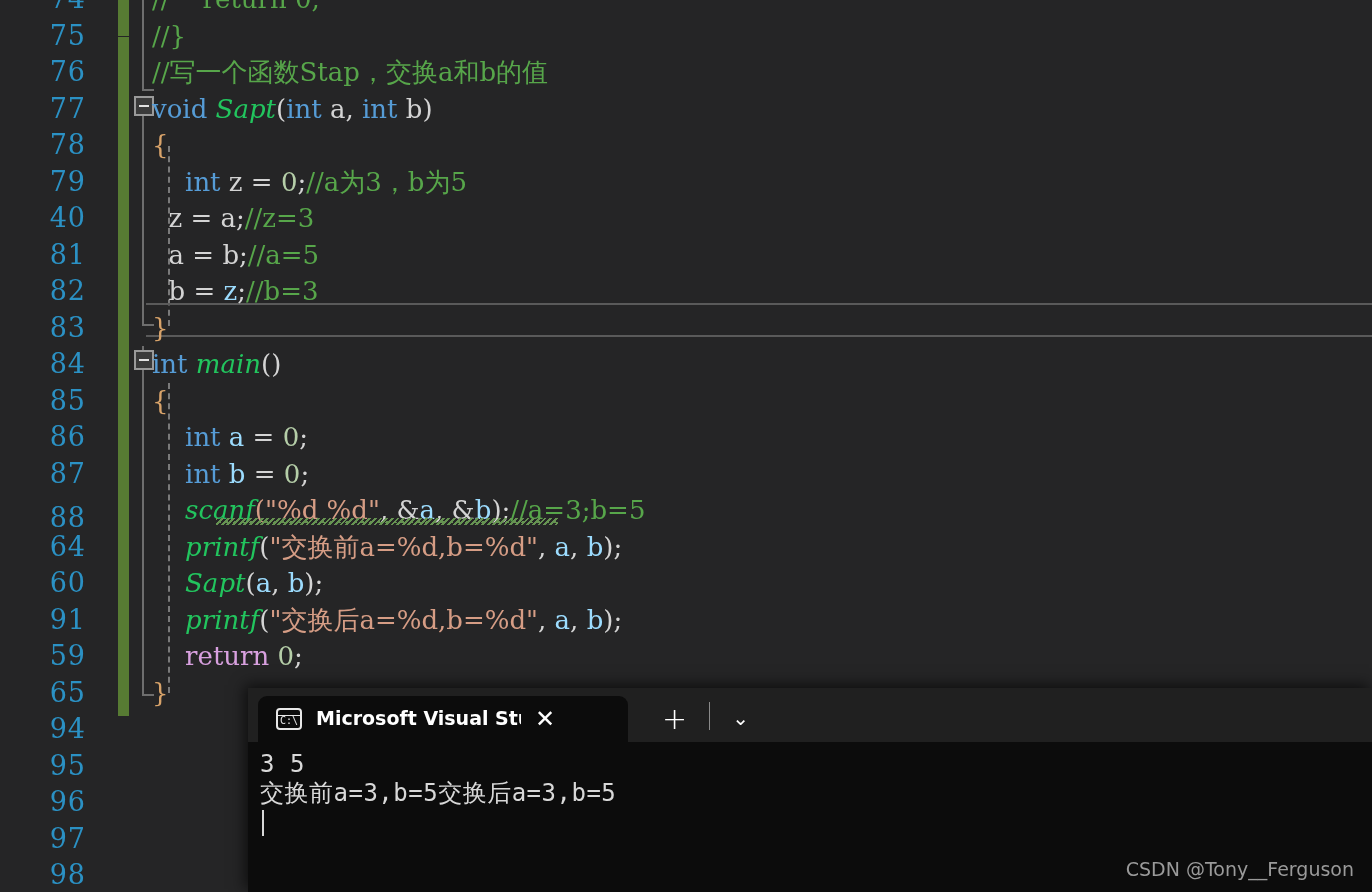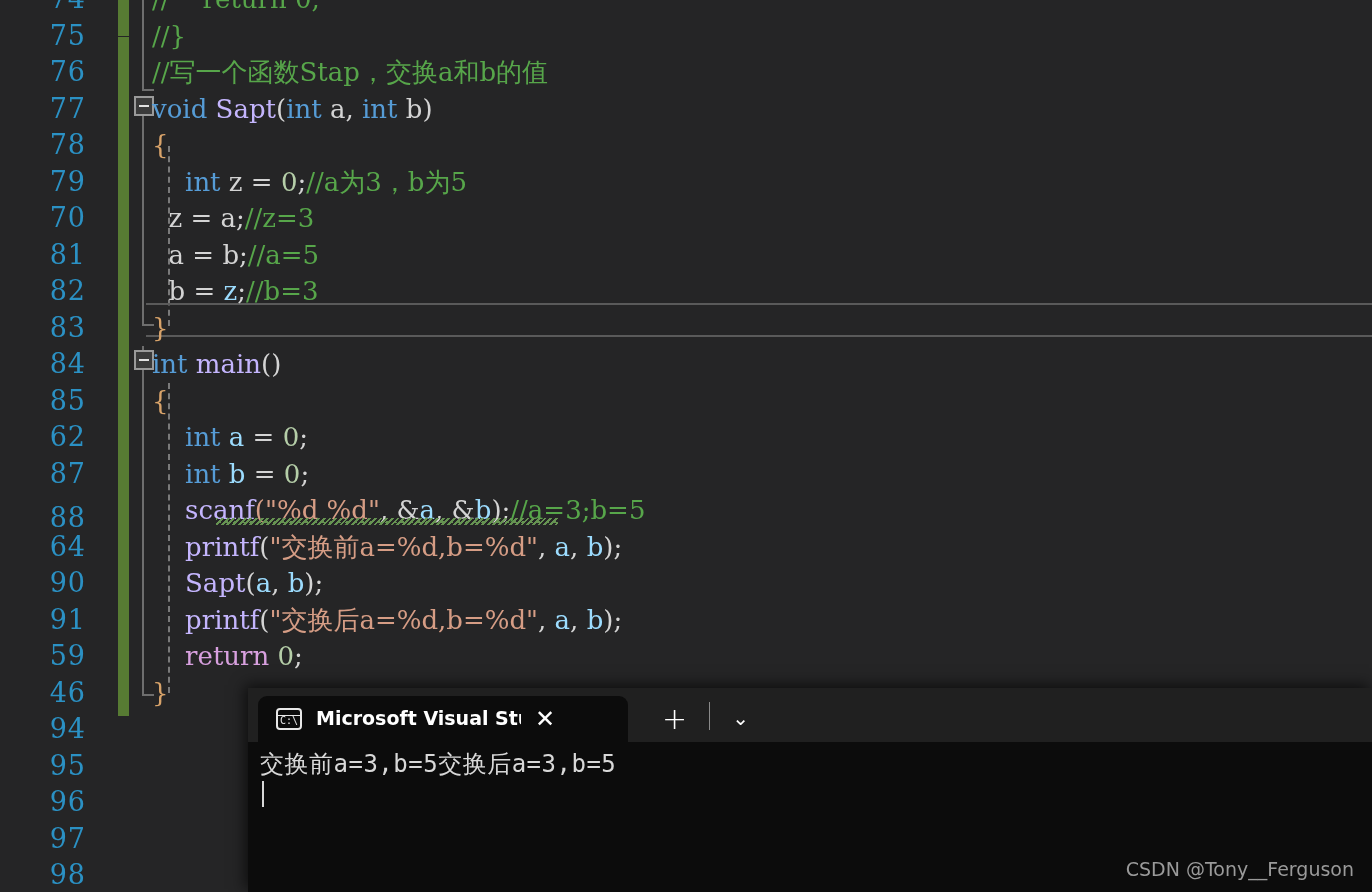--- a/index.html
+++ b/index.html
@@ -46,21 +46,21 @@
   }
 
   
   .code{
     position:absolute;left:152px;top:0;height:36.5px;
     line-height:36.5px;white-space:pre;
     font-family:"DejaVu Serif","Liberation Serif",serif;
     font-size:26px;color:#d4d4d4;
   }
   .kw{color:#569cd6;}
-  .fn{color:#c4b5fd;}
+  .fn{color:#22c55e;font-style:italic;}
   .var{color:#9cdcfe;}
   .num{color:#b5cea8;}
   .str{color:#d69d85;}
   .cmt{color:#57a64a;}
   .ret{color:#d8a0df;}
   .pun{color:#d4d4d4;}
   .brace{color:#d8a36a;}
 
   
   .squiggle{
@@ -161,34 +161,34 @@
 
   <div class="gutter-bg"></div>
 
   <div>
     <div class="lineno" style="top:-19px">74</div>
     <div class="lineno" style="top:17.5px">75</div>
     <div class="lineno" style="top:54px">76</div>
     <div class="lineno" style="top:90.5px">77</div>
     <div class="lineno" style="top:127px">78</div>
     <div class="lineno" style="top:163.5px">79</div>
-    <div class="lineno" style="top:200px">70</div>
+    <div class="lineno" style="top:200px">40</div>
     <div class="lineno" style="top:236.5px">81</div>
     <div class="lineno" style="top:273px">82</div>
     <div class="lineno" style="top:309.5px">83</div>
     <div class="lineno" style="top:346px">84</div>
     <div class="lineno" style="top:382.5px">85</div>
-    <div class="lineno" style="top:419px">62</div>
+    <div class="lineno" style="top:419px">86</div>
     <div class="lineno" style="top:455.5px">87</div>
     <div class="lineno" style="top:500px">88</div>
     <div class="lineno" style="top:528.5px">64</div>
-    <div class="lineno" style="top:565px">90</div>
+    <div class="lineno" style="top:565px">60</div>
     <div class="lineno" style="top:601.5px">91</div>
     <div class="lineno" style="top:638px">59</div>
-    <div class="lineno" style="top:674.5px">46</div>
+    <div class="lineno" style="top:674.5px">65</div>
     <div class="lineno" style="top:711px">94</div>
     <div class="lineno" style="top:747.5px">95</div>
     <div class="lineno" style="top:784px">96</div>
     <div class="lineno" style="top:820.5px">97</div>
     <div class="lineno" style="top:857px">98</div>
 
   </div>
 
   <div>
     <div class="changebar" style="top:-19px;height:55px"></div>
@@ -270,19 +270,20 @@
         </span>
       <span id="console-tab-title">Microsoft Visual Studio 调试控</span>
       <span id="console-tab-close">✕</span>
     </div>
     <span id="console-newtab">+</span>
     <span id="console-sep"></span>
     <span id="console-dropdown">⌄</span>
   </div>
 
   <div id="console-body">
+    <div class="cline">3 5</div>
     <div class="cline">交换前a=3,b=5交换后a=3,b=5</div>
     <div id="console-caret"></div>
   </div>
 
 </div>
 
 <div id="watermark">CSDN @Tony__Ferguson</div>
 
 </body></html>

